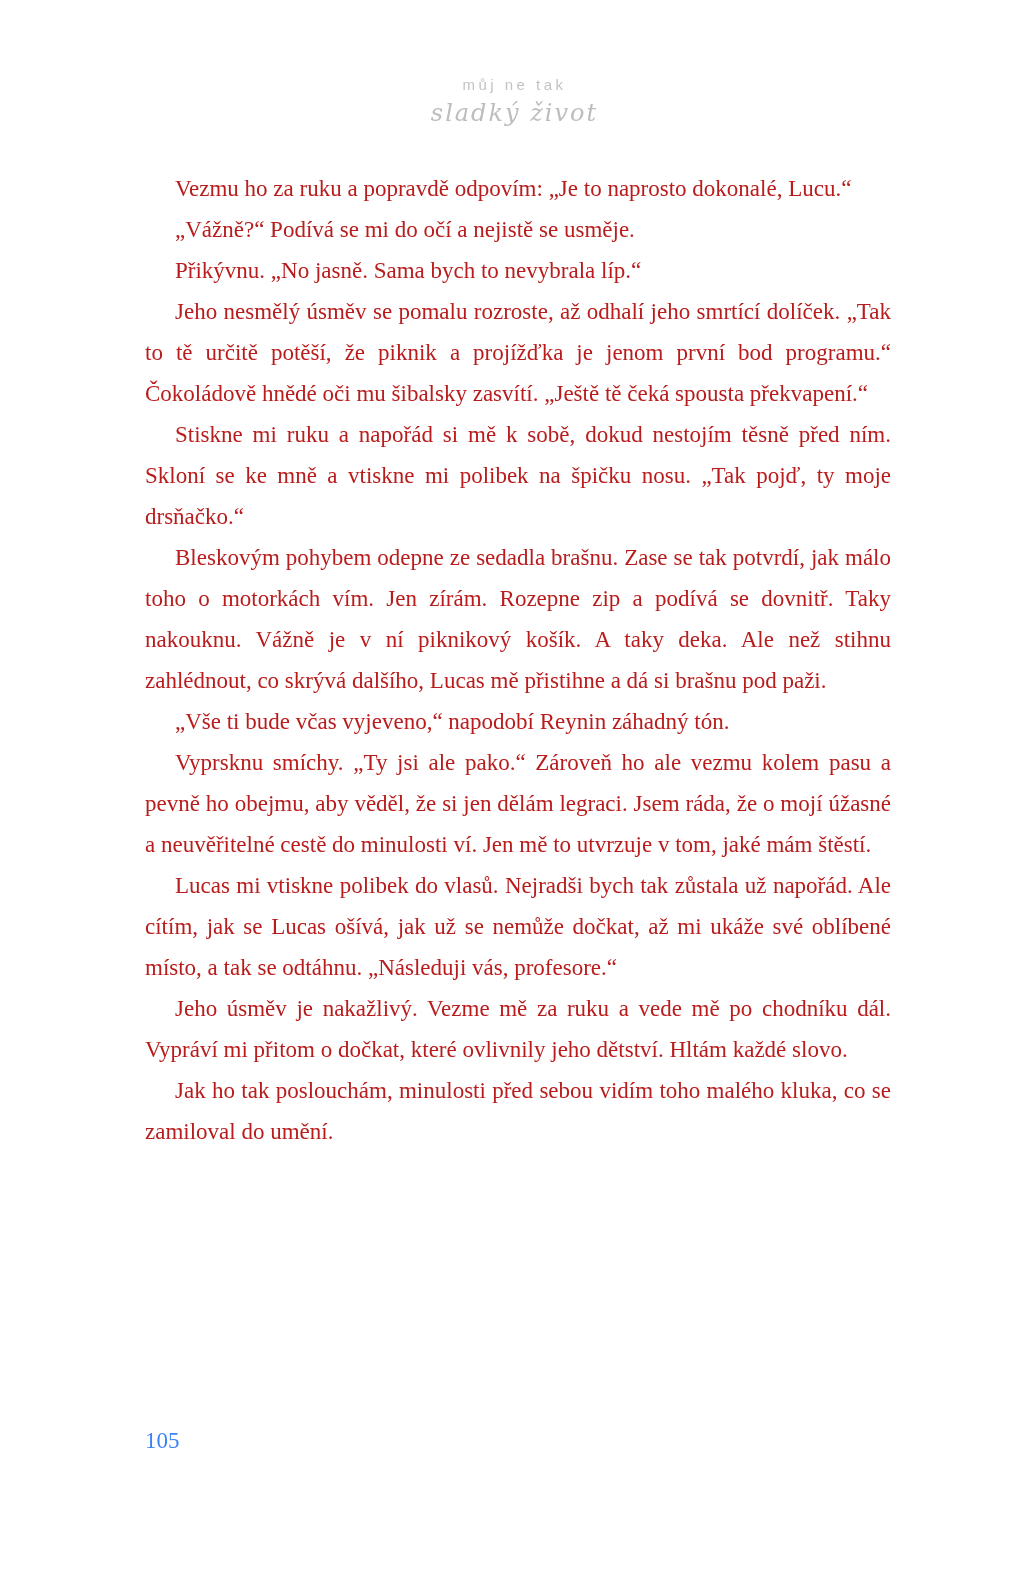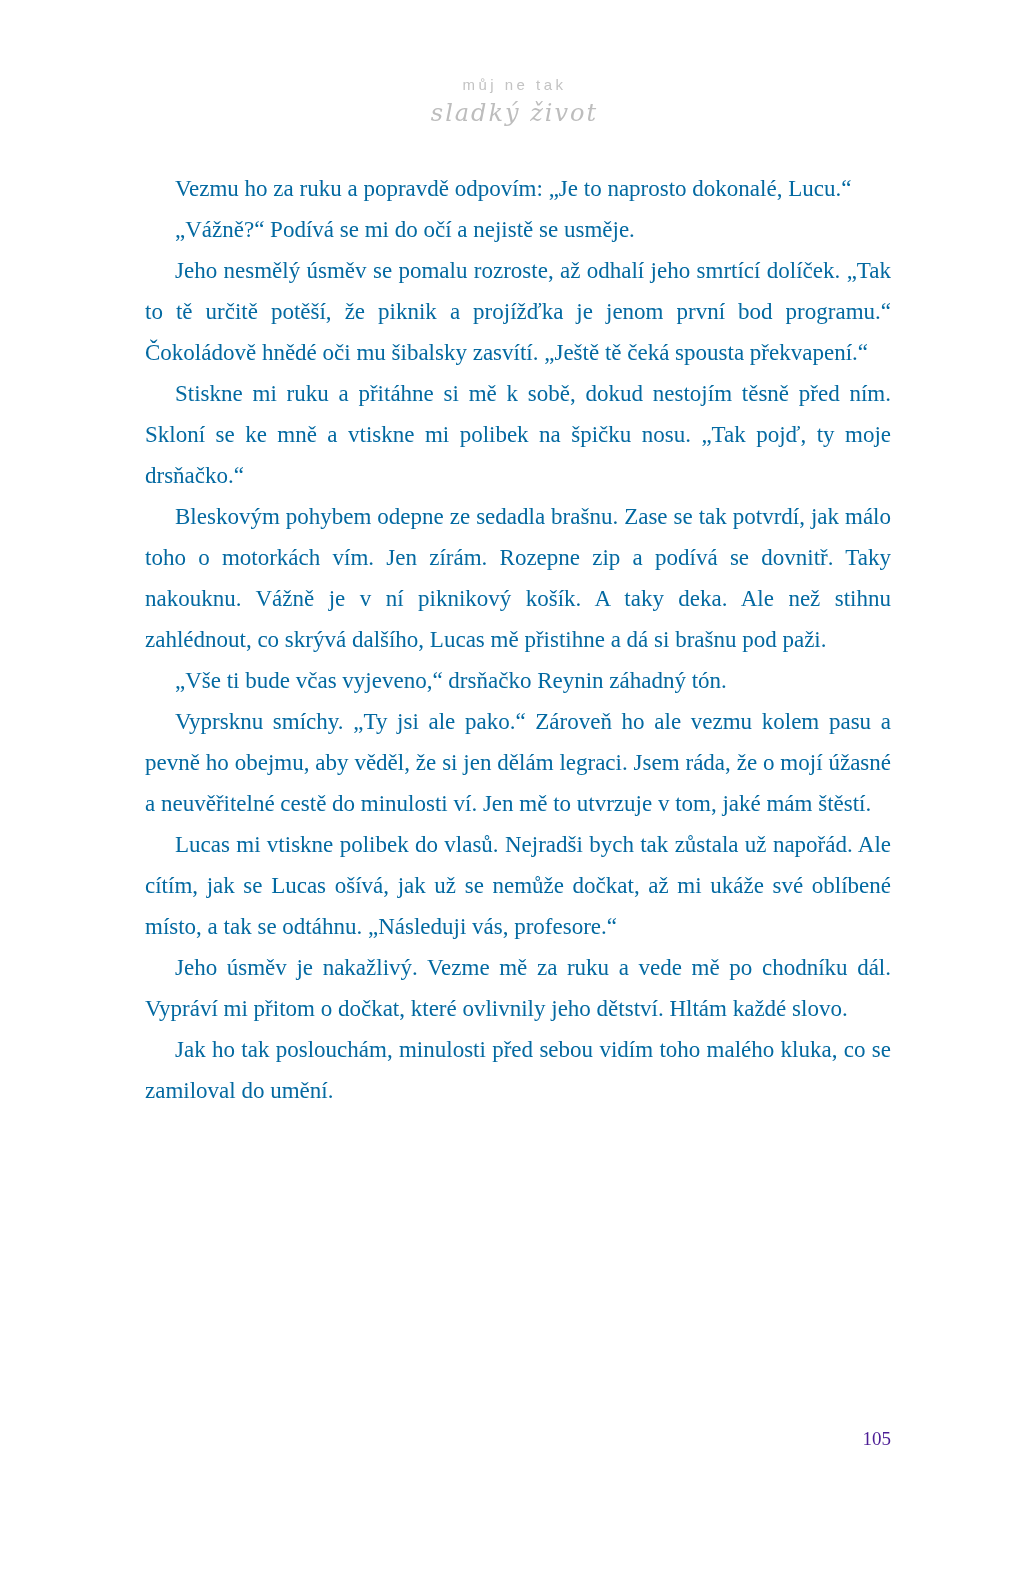--- a/index.html
+++ b/index.html
@@ -40,55 +40,56 @@
     letter-spacing: 2px;
     color: #bdbdbd;
   }
   .body-text {
     position: absolute;
     top: 168px;
     left: 145px;
     width: 746px;
     font-size: 23px;
     line-height: 41px;
-    color: #0369a1;
+    color: #b91c1c;
     text-align: justify;
   }
   .body-text p {
     margin: 0;
     padding: 0;
     text-indent: 30px;
   }
   .page-number {
     position: absolute;
     top: 1428px;
     left: 145px;
     width: 746px;
-    text-align: right;
-    font-size: 19px;
-    color: #4c1d95;
+    text-align: left;
+    font-size: 23px;
+    color: #3b82f6;
   }
 </style>
 </head>
 <body>
 
 <div class="page">
 
   <div class="page-header">
     <span class="header-line1">můj ne tak</span>
     <span class="header-line2">sladký život</span>
   </div>
 
   <div class="body-text">
       <p>Vezmu ho za ruku a popravdě odpovím: „Je to naprosto dokonalé, Lucu.“</p>
       <p>„Vážně?“ Podívá se mi do očí a nejistě se usměje.</p>
+      <p>Přikývnu. „No jasně. Sama bych to nevybrala líp.“</p>
       <p>Jeho nesmělý úsměv se pomalu rozroste, až odhalí jeho smrtící dolíček. „Tak to tě určitě potěší, že piknik a projížďka je jenom první bod programu.“ Čokoládově hnědé oči mu šibalsky zasvítí. „Ještě tě čeká spousta překvapení.“</p>
-      <p>Stiskne mi ruku a přitáhne si mě k sobě, dokud nestojím těsně před ním. Skloní se ke mně a vtiskne mi polibek na špičku nosu. „Tak pojď, ty moje drsňačko.“</p>
+      <p>Stiskne mi ruku a napořád si mě k sobě, dokud nestojím těsně před ním. Skloní se ke mně a vtiskne mi polibek na špičku nosu. „Tak pojď, ty moje drsňačko.“</p>
       <p>Bleskovým pohybem odepne ze sedadla brašnu. Zase se tak potvrdí, jak málo toho o motorkách vím. Jen zírám. Rozepne zip a podívá se dovnitř. Taky nakouknu. Vážně je v ní piknikový košík. A taky deka. Ale než stihnu zahlédnout, co skrývá dalšího, Lucas mě přistihne a dá si brašnu pod paži.</p>
-      <p>„Vše ti bude včas vyjeveno,“ drsňačko Reynin záhadný tón.</p>
+      <p>„Vše ti bude včas vyjeveno,“ napodobí Reynin záhadný tón.</p>
       <p>Vyprsknu smíchy. „Ty jsi ale pako.“ Zároveň ho ale vezmu kolem pasu a pevně ho obejmu, aby věděl, že si jen dělám legraci. Jsem ráda, že o mojí úžasné a neuvěřitelné cestě do minulosti ví. Jen mě to utvrzuje v tom, jaké mám štěstí.</p>
       <p>Lucas mi vtiskne polibek do vlasů. Nejradši bych tak zůstala už napořád. Ale cítím, jak se Lucas ošívá, jak už se nemůže dočkat, až mi ukáže své oblíbené místo, a tak se odtáhnu. „Následuji vás, profesore.“</p>
       <p>Jeho úsměv je nakažlivý. Vezme mě za ruku a vede mě po chodníku dál. Vypráví mi přitom o dočkat, které ovlivnily jeho dětství. Hltám každé slovo.</p>
       <p>Jak ho tak poslouchám, minulosti před sebou vidím toho malého kluka, co se zamiloval do umění.</p>
     </div>
 
   <div class="page-number">105</div>
 
 </div>
 

